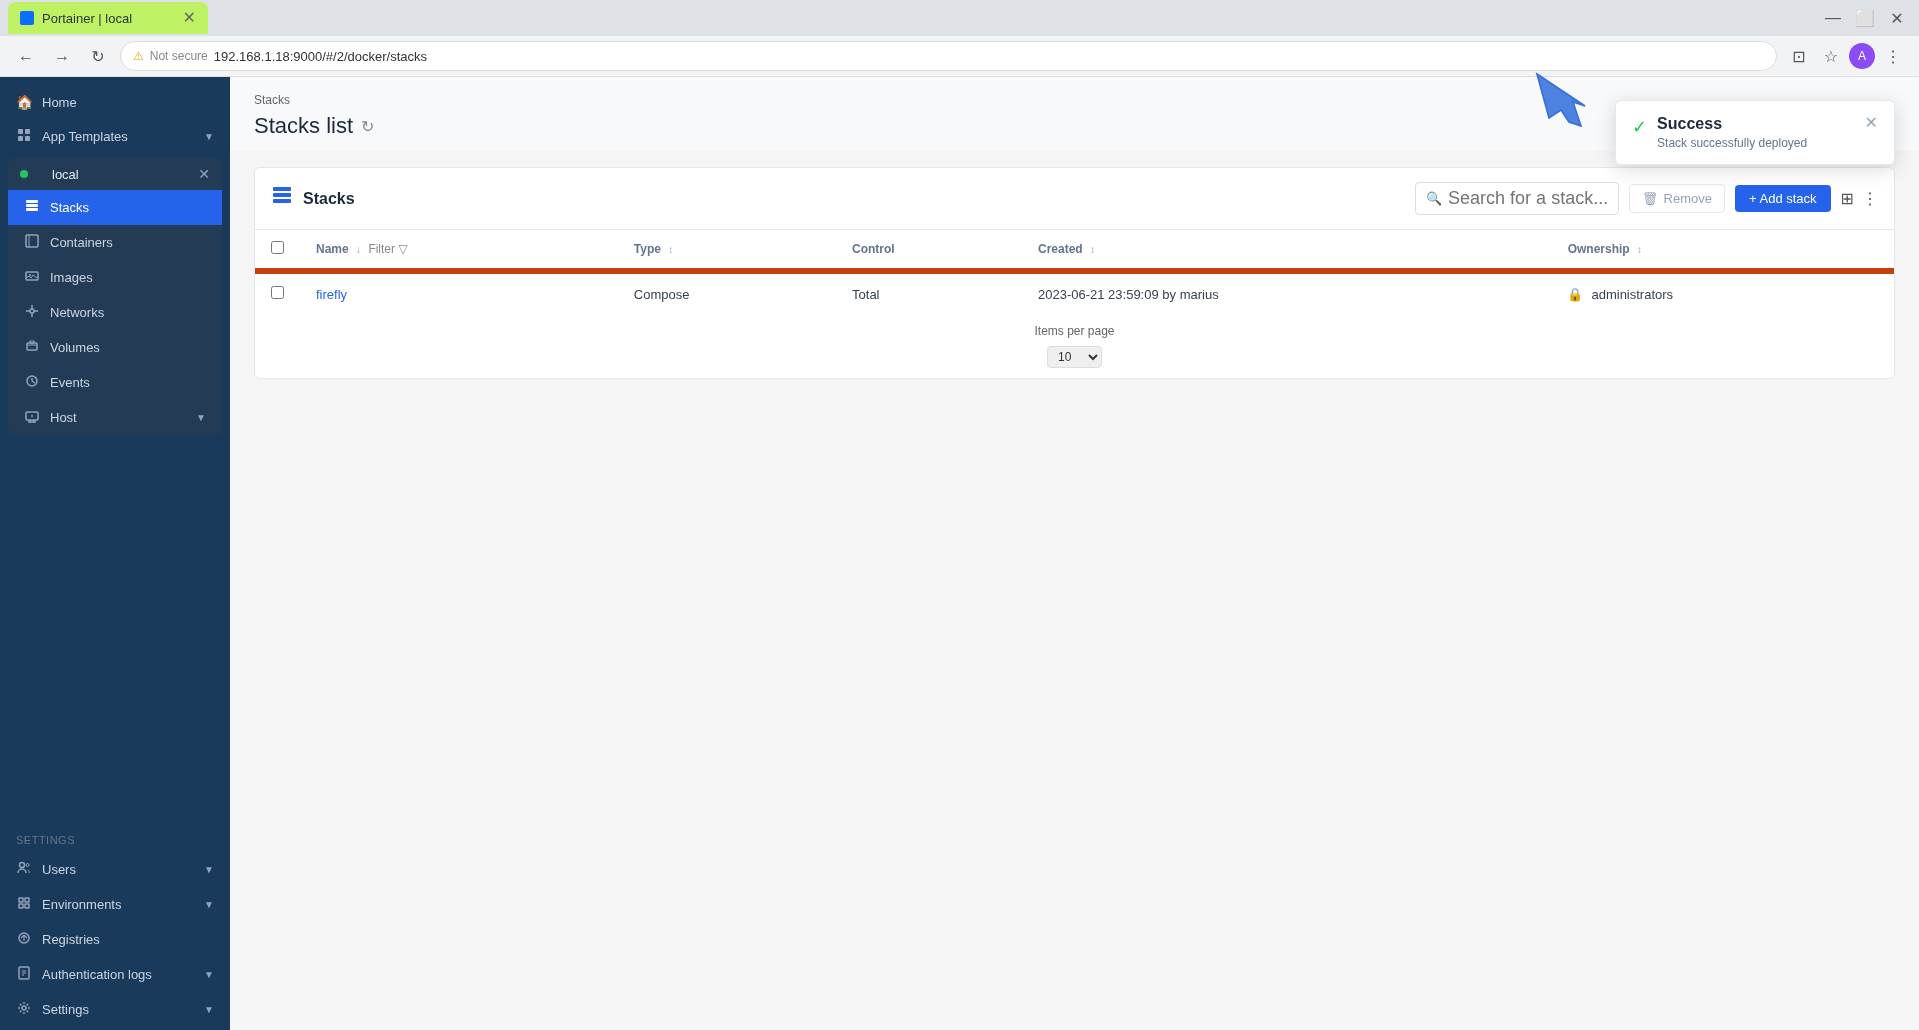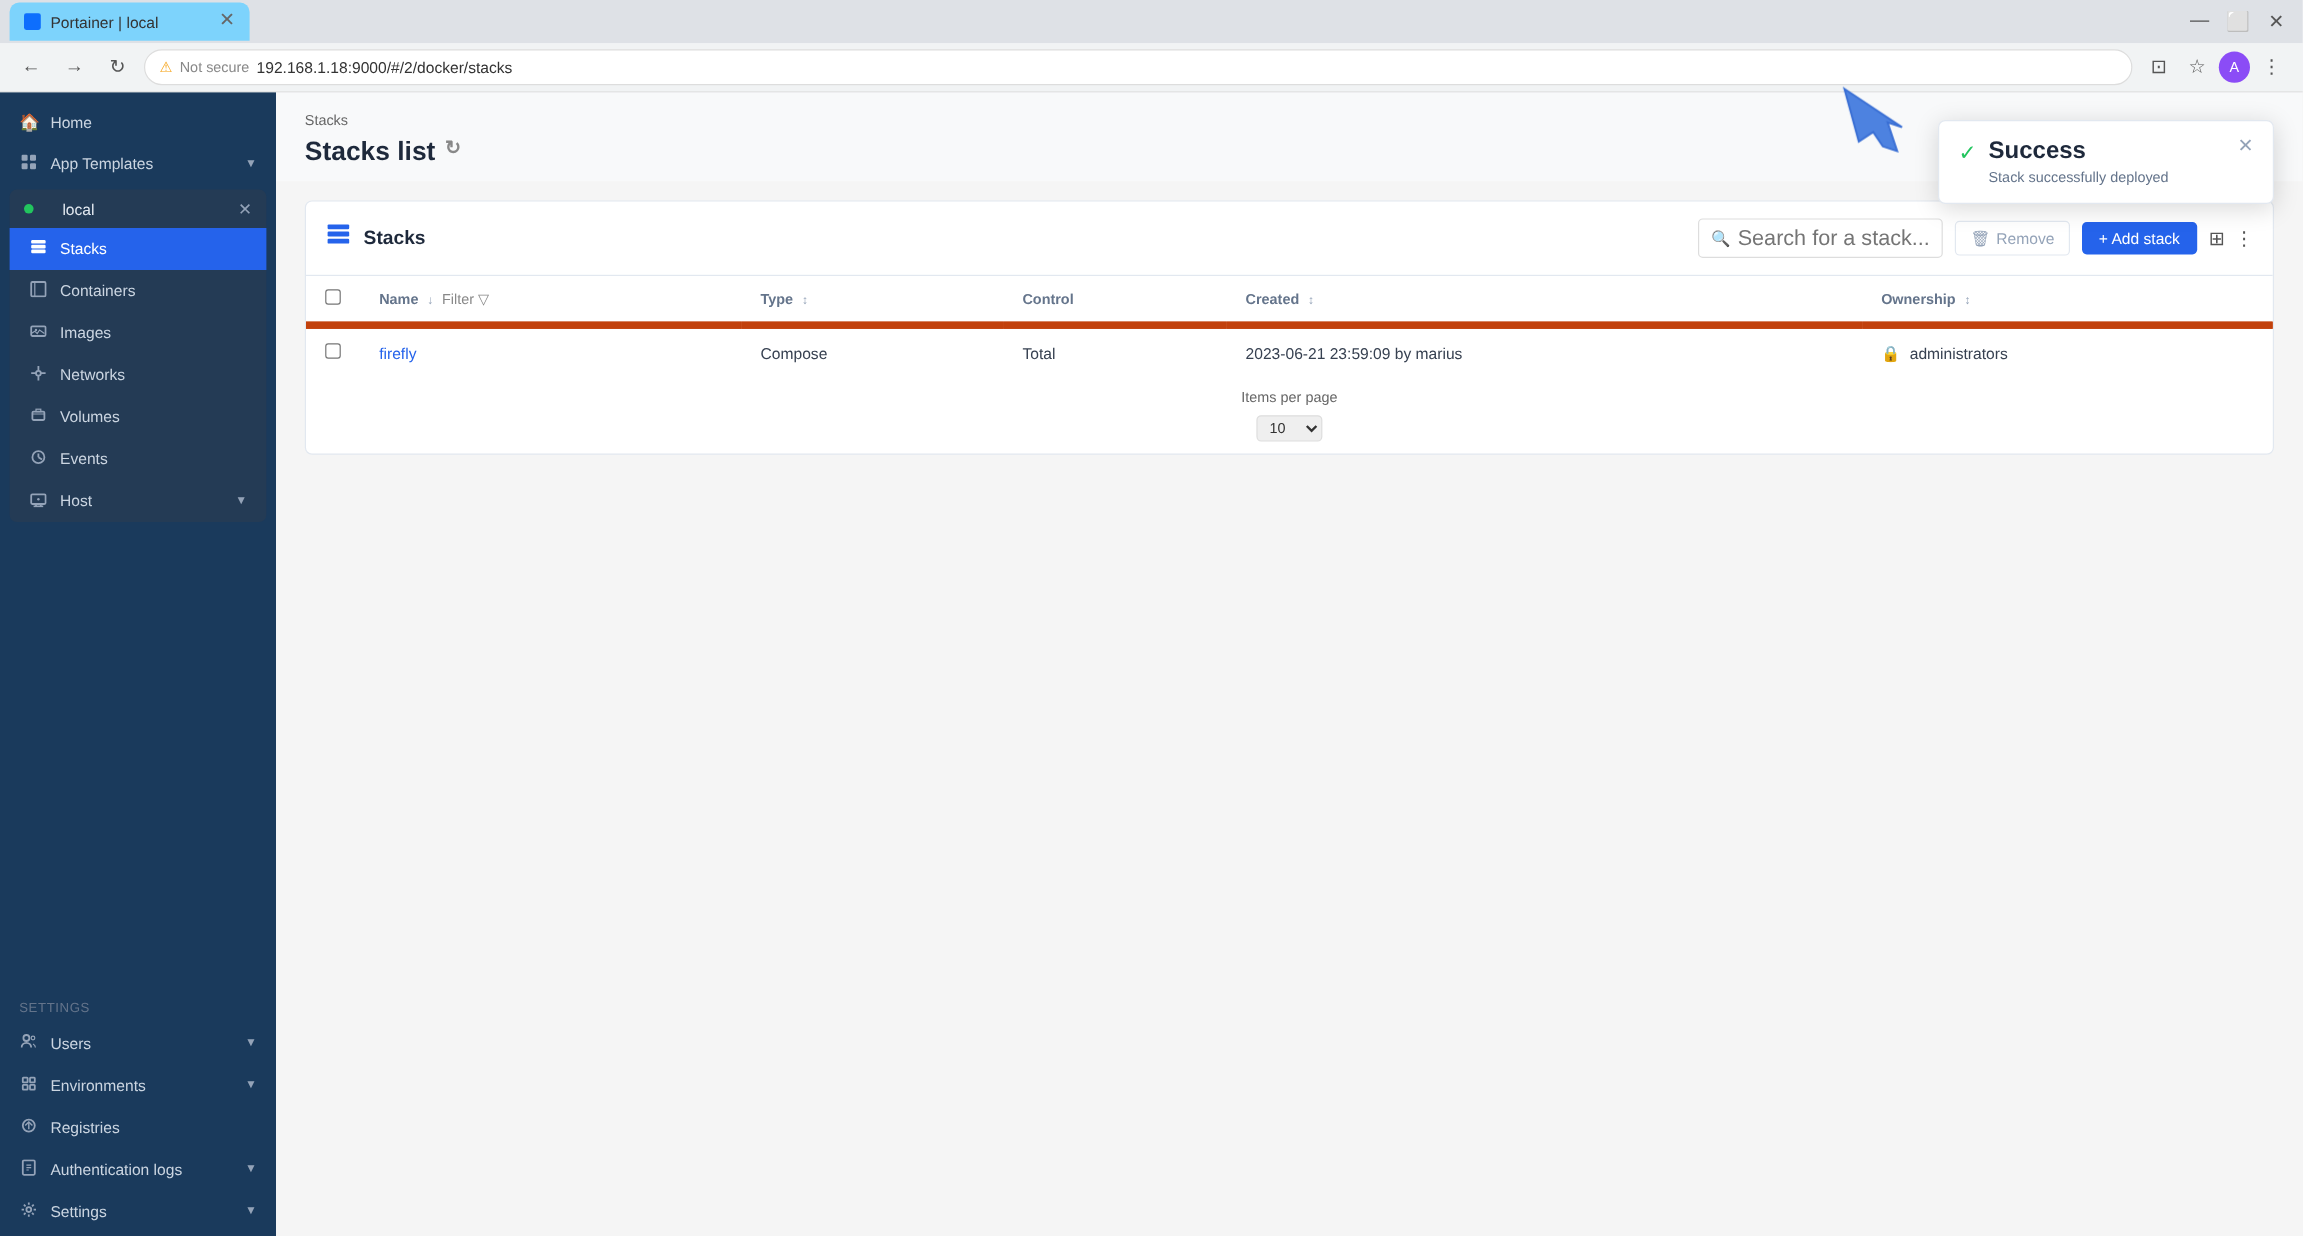--- a/index.html
+++ b/index.html
@@ -13,21 +13,21 @@
     .browser-tab-bar {
       display: flex;
       align-items: center;
       height: 36px;
       padding: 0 8px;
       background: #dee1e6;
     }
     .browser-tab {
       display: flex;
       align-items: center;
-      background: #7dd3fc;
+      background: #bef264;
       border-radius: 8px 8px 0 0;
       padding: 0 12px;
       height: 32px;
       min-width: 200px;
       font-size: 13px;
       color: #333;
       gap: 8px;
       position: relative;
     }
     .browser-tab .tab-favicon {
@@ -217,23 +217,24 @@
       padding: 16px 24px 12px;
       background: #f8f9fa;
     }
     .breadcrumb {
       font-size: 12px;
       color: #666;
       margin-bottom: 6px;
     }
     .page-title {
       font-size: 22px;
-      font-weight: 700;
+      font-weight: 400;
       color: #1e293b;
       display: flex;
+      align-items: center;
       gap: 8px;
     }
     .refresh-icon { color: #888; cursor: pointer; font-size: 16px; }
 
     .content-area {
       flex: 1;
       padding: 16px 24px;
       overflow-y: auto;
     }
 
@@ -383,21 +384,21 @@
       z-index: 1000;
     }
     .toast-check {
       color: #22c55e;
       font-size: 18px;
       flex-shrink: 0;
       margin-top: 1px;
     }
     .toast-content { flex: 1; }
     .toast-title {
-      font-size: 20px;
+      font-size: 16px;
       font-weight: 600;
       color: #1e293b;
       margin-bottom: 3px;
     }
     .toast-message {
       font-size: 12px;
       color: #64748b;
     }
     .toast-close {
       color: #94a3b8;

